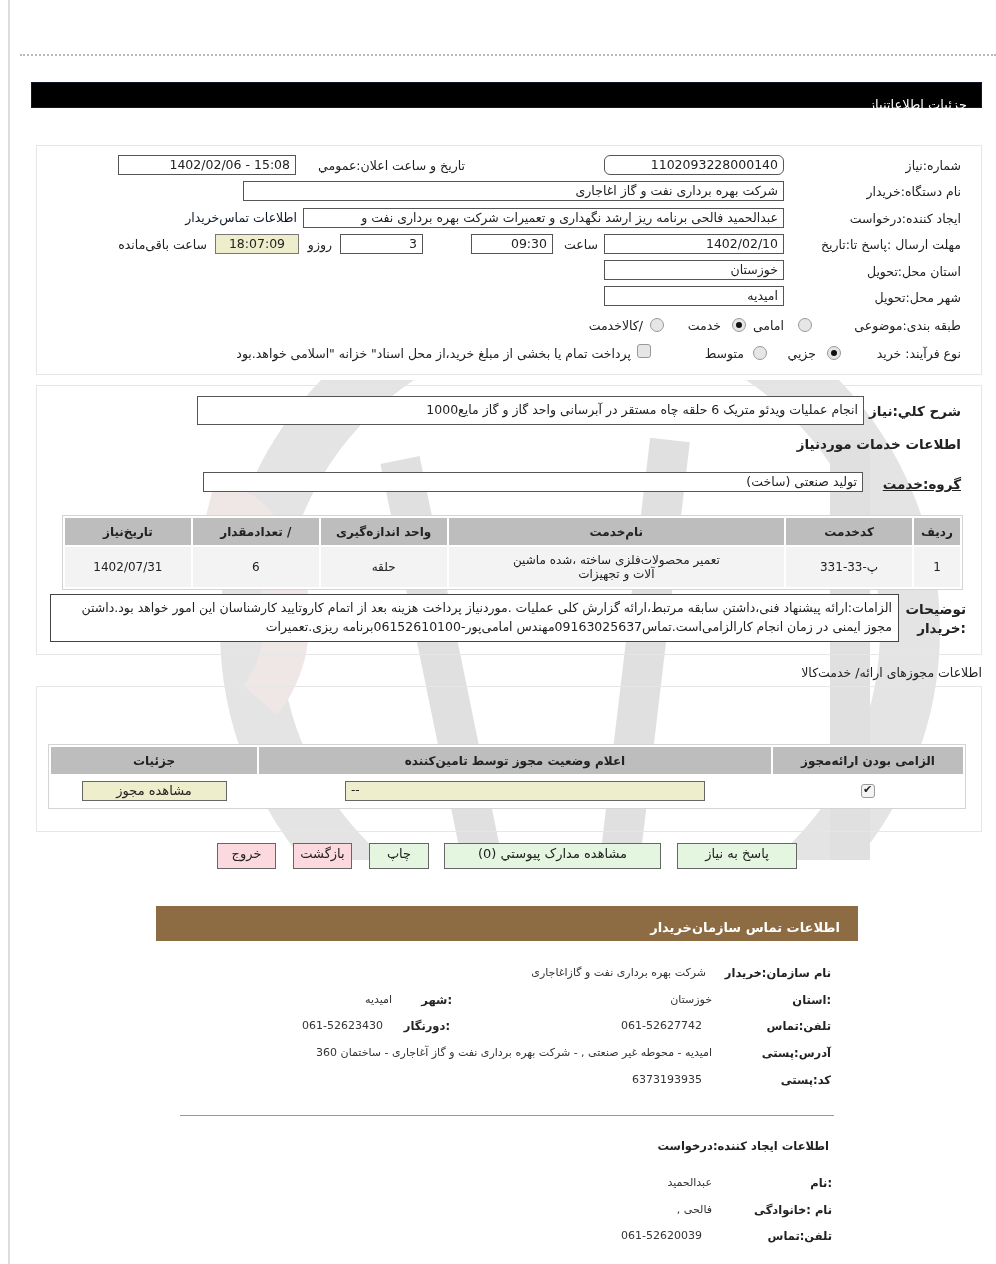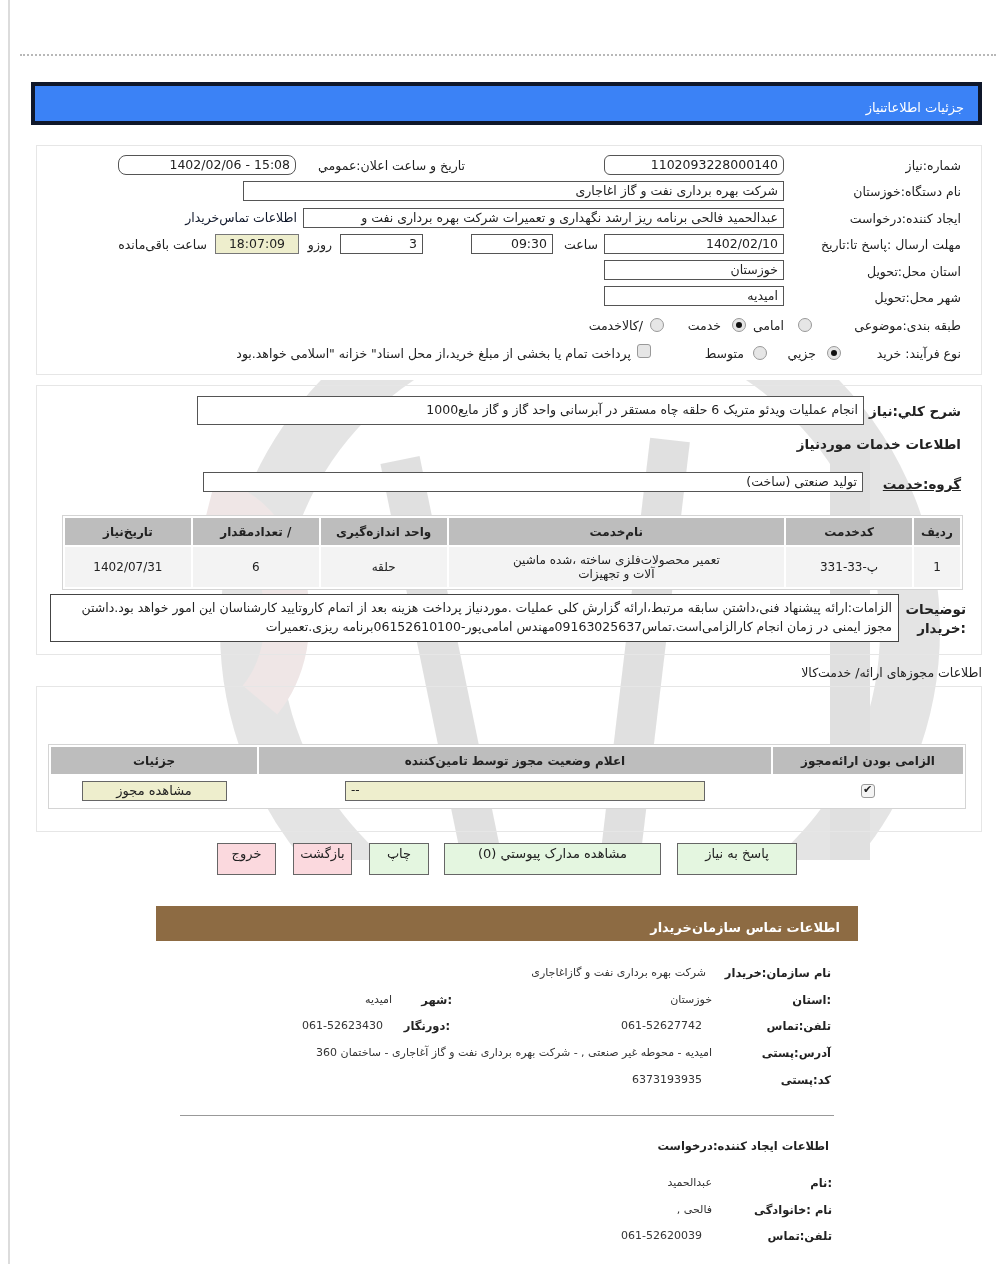--- a/index.html
+++ b/index.html
@@ -4,21 +4,21 @@
 <style>
   * { box-sizing: border-box; margin: 0; padding: 0; }
   html, body { width: 996px; height: 1264px; background: #ffffff; overflow: hidden; }
   body { position: relative; font-family: "DejaVu Sans", sans-serif; font-size: 12px; color: #222; direction: rtl; }
 
   .left-rule { position: absolute; left: 8px; top: 0; width: 2px; height: 1264px; background: #dcdcdc; }
   .top-dotted { position: absolute; left: 20px; top: 54px; width: 976px; height: 0; border-top: 2px dotted #b8b8b8; }
 
   .watermark { position: absolute; left: 150px; top: 380px; width: 820px; height: 480px; pointer-events: none; z-index: 0; opacity: 0.55; }
 
-  .header-bar { position: absolute; left: 31px; top: 82px; width: 951px; height: 43px; background: #3b82f6; border: 4px solid #0f172a; color: #fff; font-size: 13px; z-index: 2; }
+  .header-bar { position: absolute; left: 31px; top: 82px; width: 951px; height: 26px; background: #000000; border: 1px solid #0f172a; color: #fff; font-size: 13px; z-index: 2; }
   .header-bar .title { position: absolute; right: 14px; top: 14px; }
 
   .panel { position: absolute; border: 1px solid #e6e6e6; background: transparent; z-index: 1; }
 
   .lbl { position: absolute; font-size: 12.5px; color: #222; white-space: nowrap; z-index: 3; }
   .bold { font-weight: bold; font-size: 13.5px; }
   .field { position: absolute; height: 20px; border: 1px solid #555; background: #fff; font-size: 12.5px; padding: 1px 5px; white-space: nowrap; overflow: hidden; z-index: 3; }
   .field.ltr { direction: ltr; text-align: right; }
   .field.center { text-align: center; }
   .field.beige { background: #eeeecd; border-color: #777; }
@@ -27,21 +27,21 @@
   .radio { position: absolute; width: 14px; height: 14px; border-radius: 50%; border: 1px solid #999; background: #e6e6e6; z-index: 3; }
   .radio.on::after { content: ""; position: absolute; left: 3px; top: 3px; width: 6px; height: 6px; border-radius: 50%; background: #111; }
   .checkbox { position: absolute; width: 14px; height: 14px; border: 1px solid #999; border-radius: 3px; background: #e6e6e6; z-index: 3; }
   .checkbox.on { background: #f4f4f4; }
   .checkbox.on::after { content: "✔"; position: absolute; left: 1px; top: -2px; font-size: 11px; color: #222; }
 
   table.grid { position: absolute; border-collapse: separate; border-spacing: 2px; background: #fff; border: 1px solid #d4d4d4; z-index: 3; }
   table.grid th { background: #bdbdbd; color: #222; font-size: 12px; font-weight: bold; height: 27px; padding: 0 6px; text-align: center; }
   table.grid td { background: #f3f3f3; font-size: 12px; text-align: center; padding: 2px 6px; }
 
-  .btn { position: absolute; height: 32px; border: 1px solid #666; font-size: 13px; text-align: center; line-height: 20px; cursor: pointer; z-index: 3; }
+  .btn { position: absolute; height: 26px; border: 1px solid #666; font-size: 13px; text-align: center; line-height: 20px; cursor: pointer; z-index: 3; }
   .btn.green { background: #e4f6e0; }
   .btn.pink { background: #fbd9de; }
 
   .notes-box { position: absolute; left: 50px; top: 594px; width: 849px; height: 48px; border: 1px solid #444; background: #fff; font-size: 12.5px; line-height: 19px; padding: 3px 6px; z-index: 3; text-align: right; }
 
   .brown-bar { position: absolute; left: 156px; top: 906px; width: 702px; height: 35px; background: #8d6b43; color: #fff; font-weight: bold; font-size: 13px; z-index: 2; }
   .brown-bar span { position: absolute; right: 18px; top: 14px; }
 
   .c-lbl { position: absolute; font-weight: bold; font-size: 11.5px; white-space: nowrap; }
   .c-val { position: absolute; font-size: 11px; white-space: nowrap; color: #333; }
@@ -63,23 +63,23 @@
 
 <div class="header-bar">
   <span class="title">جزئیات   اطلاعاتنیاز</span>
 </div>
 
 <div class="panel" style="left:36px; top:145px; width:946px; height:230px;"></div>
 
 <span class="lbl" style="right:35px; top:158px;">شماره:نیاز</span>
 <div class="field ltr" style="left:604px; top:155px; width:180px;border-radius:6px;">1102093228000140</div>
 <span class="lbl" style="right:531px; top:158px;">تاریخ و ساعت اعلان:عمومي</span>
-<div class="field ltr" style="left:118px; top:155px; width:178px;border-radius:8px;">1402/02/06 - 15:08</div>
-
-<span class="lbl" style="right:35px; top:184px;">نام دستگاه:خوزستان</span>
+<div class="field ltr" style="left:118px; top:155px; width:178px;">1402/02/06 - 15:08</div>
+
+<span class="lbl" style="right:35px; top:184px;">نام دستگاه:خریدار</span>
 <div class="field" style="left:243px; top:181px; width:541px;">شرکت بهره برداری نفت و گاز اغاجاری</div>
 
 <span class="lbl" style="right:35px; top:211px;">ایجاد کننده:درخواست</span>
 <div class="field" style="left:303px; top:208px; width:481px;">عبدالحمید فالحی برنامه ریز ارشد نگهداری و تعمیرات شرکت بهره برداری نفت و</div>
 <a class="link" style="right:699px; top:210px;">اطلاعات تماس‌خریدار</a>
 
 <span class="lbl" style="right:35px; top:237px;">مهلت ارسال :پاسخ تا:تاریخ</span>
 <div class="field ltr" style="left:604px; top:234px; width:180px;">1402/02/10</div>
 <span class="lbl" style="right:398px; top:237px;">ساعت</span>
 <div class="field ltr" style="left:471px; top:234px; width:82px;">09:30</div>

